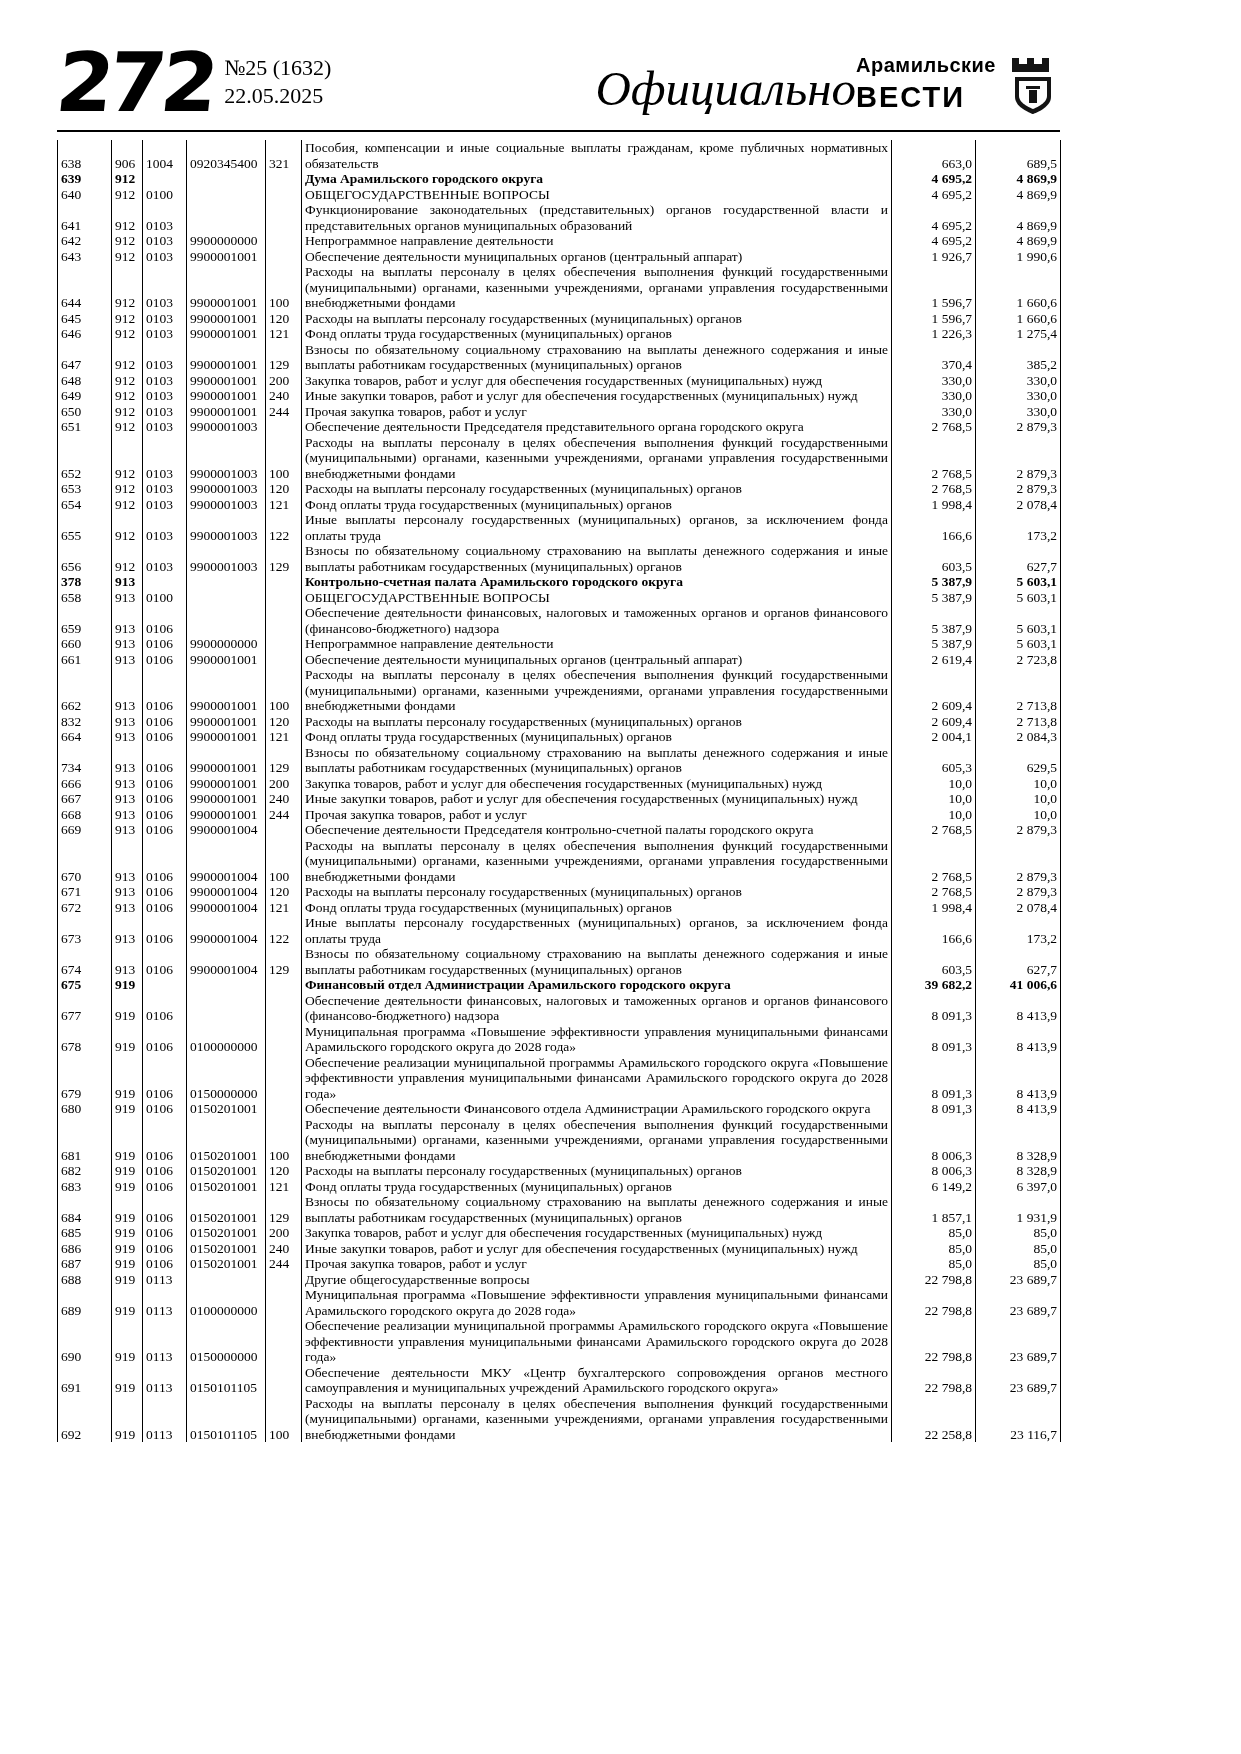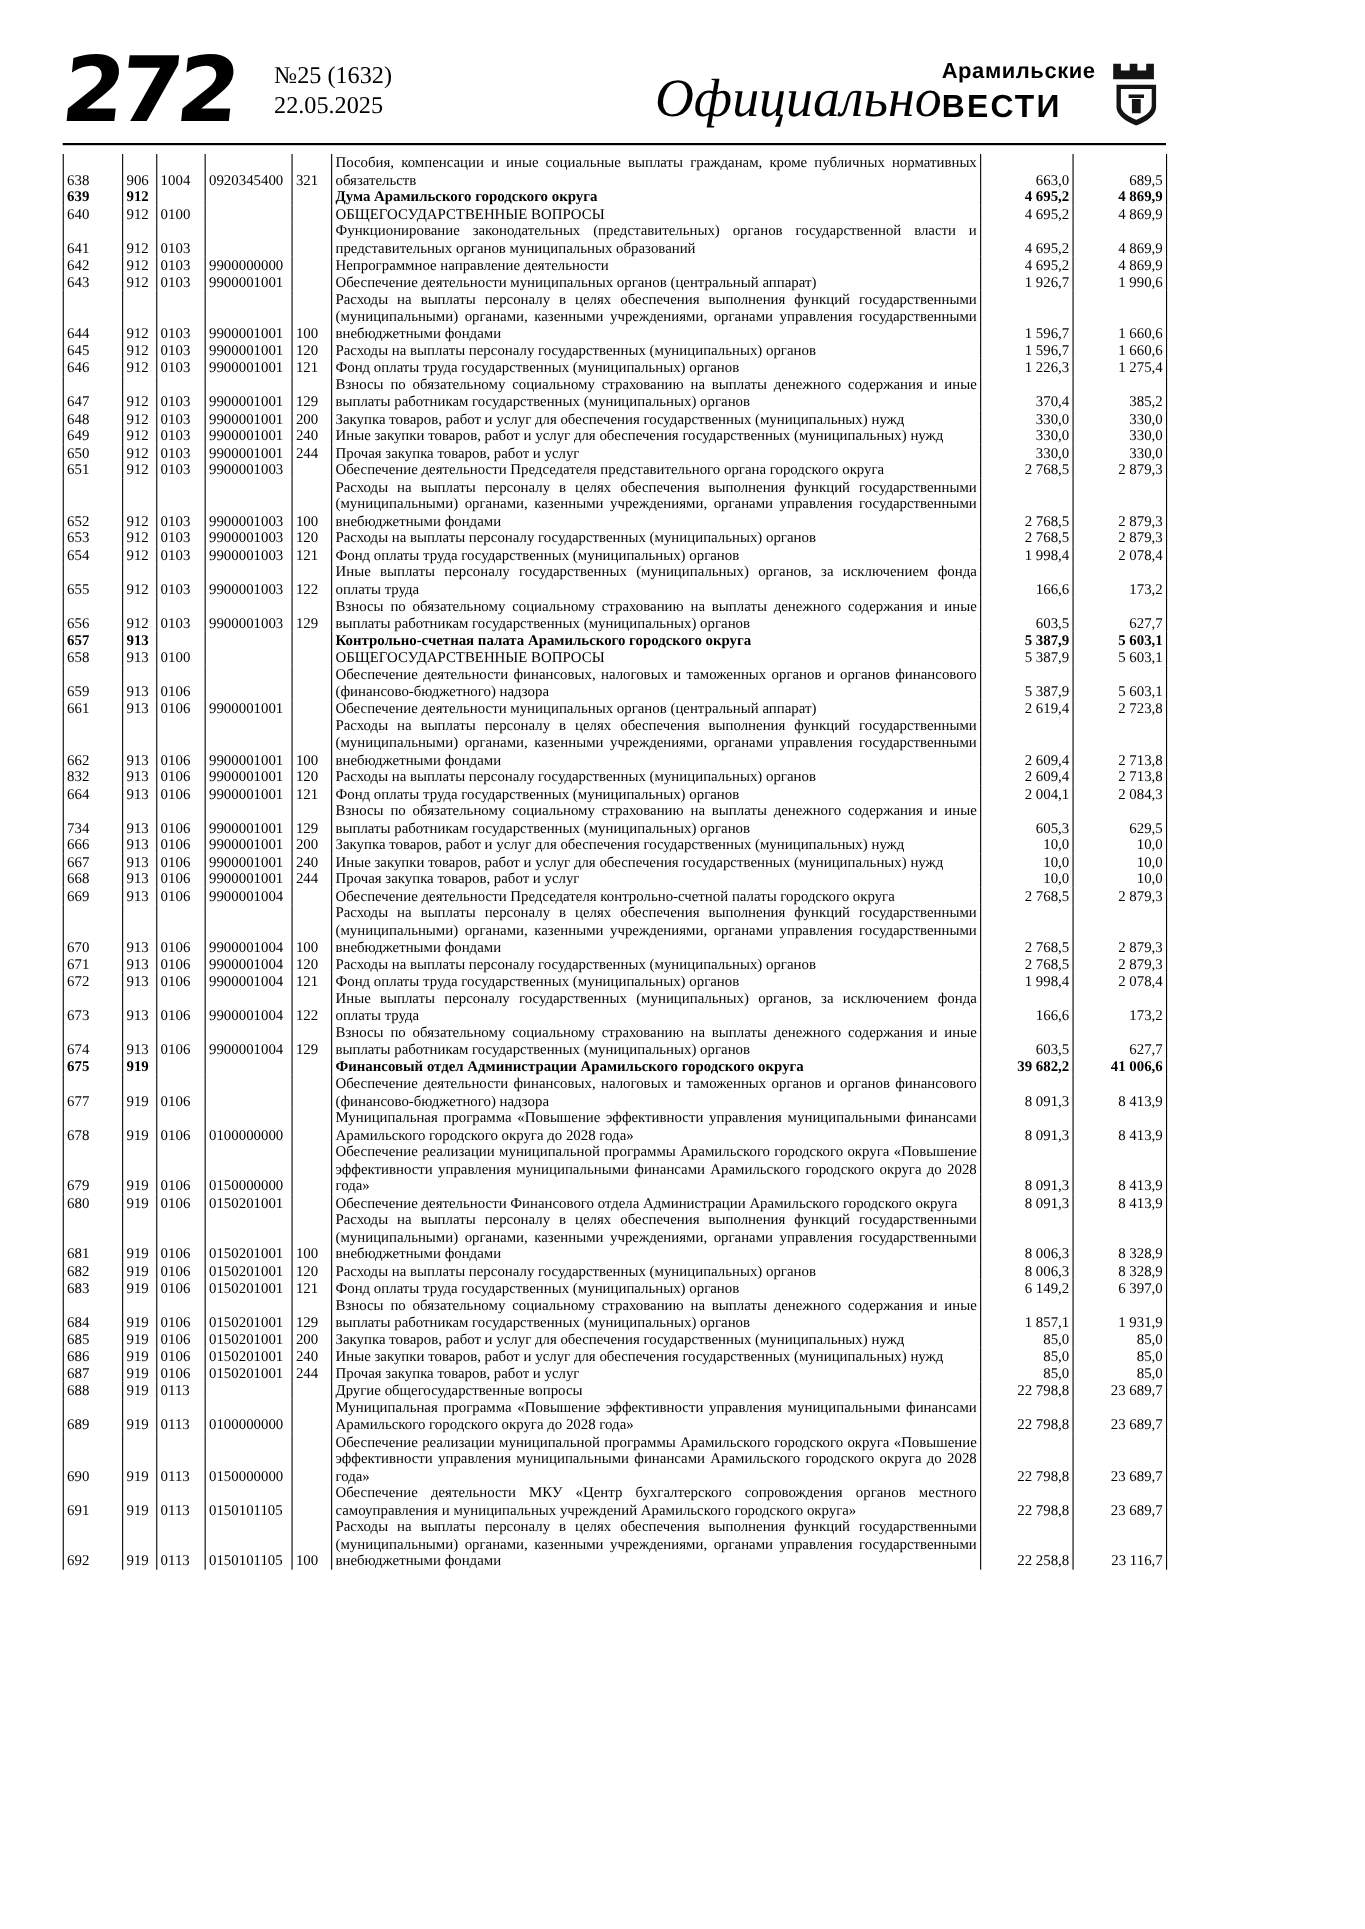--- a/index.html
+++ b/index.html
@@ -7,21 +7,21 @@
   body { width:1241px; height:1754px; font-family:"Liberation Serif", serif; color:#000; }
   .page { position:relative; width:1241px; height:1754px; overflow:hidden; padding:46px 0 0 57px; background:#fff; }
 
   
   .header { display:flex; align-items:flex-start; width:1003px; }
   .page-number {
     font-family:"DejaVu Sans", sans-serif; font-weight:bold;
     font-size:82px; line-height:74px; letter-spacing:-5px;
     transform:skewX(-6deg); padding-right:6px;
   }
-  .issue-block { margin-left:30px; padding-top:8px; font-size:22px; line-height:28px; }
+  .issue-block { margin-left:5px; padding-top:8px; font-size:22px; line-height:28px; }
   .section-title {
     flex:1; text-align:right; font-style:italic;
     font-size:49px; line-height:54px; padding-top:16px; padding-left:90px;
     font-family:"Liberation Serif", serif;
   }
   .brand { display:flex; align-items:center; gap:10px; padding-top:8px; }
   .brand-name { text-align:left; font-family:"Liberation Sans", sans-serif; }
   .brand-top { font-weight:bold; font-size:20px; line-height:22px; letter-spacing:0.5px; }
   .brand-bottom { font-weight:bold; font-size:29px; line-height:42px; letter-spacing:2px; }
   .header-rule { width:1003px; height:2px; background:#000; margin-top:10px; }
@@ -266,21 +266,21 @@
           <td class="col-n">656</td>
           <td class="col-grbs">912</td>
           <td class="col-rz">0103</td>
           <td class="col-csr">9900001003</td>
           <td class="col-vr">129</td>
           <td class="col-name">Взносы по обязательному социальному страхованию на выплаты денежного содержания и иные выплаты работникам государственных (муниципальных) органов</td>
           <td class="col-s1">603,5</td>
           <td class="col-s2">627,7</td>
         </tr>
         <tr class="bold">
-          <td class="col-n">657</td>
+          <td class="col-n">378</td>
           <td class="col-grbs">913</td>
           <td class="col-rz"></td>
           <td class="col-csr"></td>
           <td class="col-vr"></td>
           <td class="col-name">Контрольно-счетная палата Арамильского городского округа</td>
           <td class="col-s1">5 387,9</td>
           <td class="col-s2">5 603,1</td>
         </tr>
         <tr>
           <td class="col-n">658</td>
@@ -292,20 +292,30 @@
           <td class="col-s1">5 387,9</td>
           <td class="col-s2">5 603,1</td>
         </tr>
         <tr>
           <td class="col-n">659</td>
           <td class="col-grbs">913</td>
           <td class="col-rz">0106</td>
           <td class="col-csr"></td>
           <td class="col-vr"></td>
           <td class="col-name">Обеспечение деятельности финансовых, налоговых и таможенных органов и органов финансового (финансово-бюджетного) надзора</td>
+          <td class="col-s1">5 387,9</td>
+          <td class="col-s2">5 603,1</td>
+        </tr>
+        <tr>
+          <td class="col-n">660</td>
+          <td class="col-grbs">913</td>
+          <td class="col-rz">0106</td>
+          <td class="col-csr">9900000000</td>
+          <td class="col-vr"></td>
+          <td class="col-name">Непрограммное направление деятельности</td>
           <td class="col-s1">5 387,9</td>
           <td class="col-s2">5 603,1</td>
         </tr>
         <tr>
           <td class="col-n">661</td>
           <td class="col-grbs">913</td>
           <td class="col-rz">0106</td>
           <td class="col-csr">9900001001</td>
           <td class="col-vr"></td>
           <td class="col-name">Обеспечение деятельности муниципальных органов (центральный аппарат)</td>

